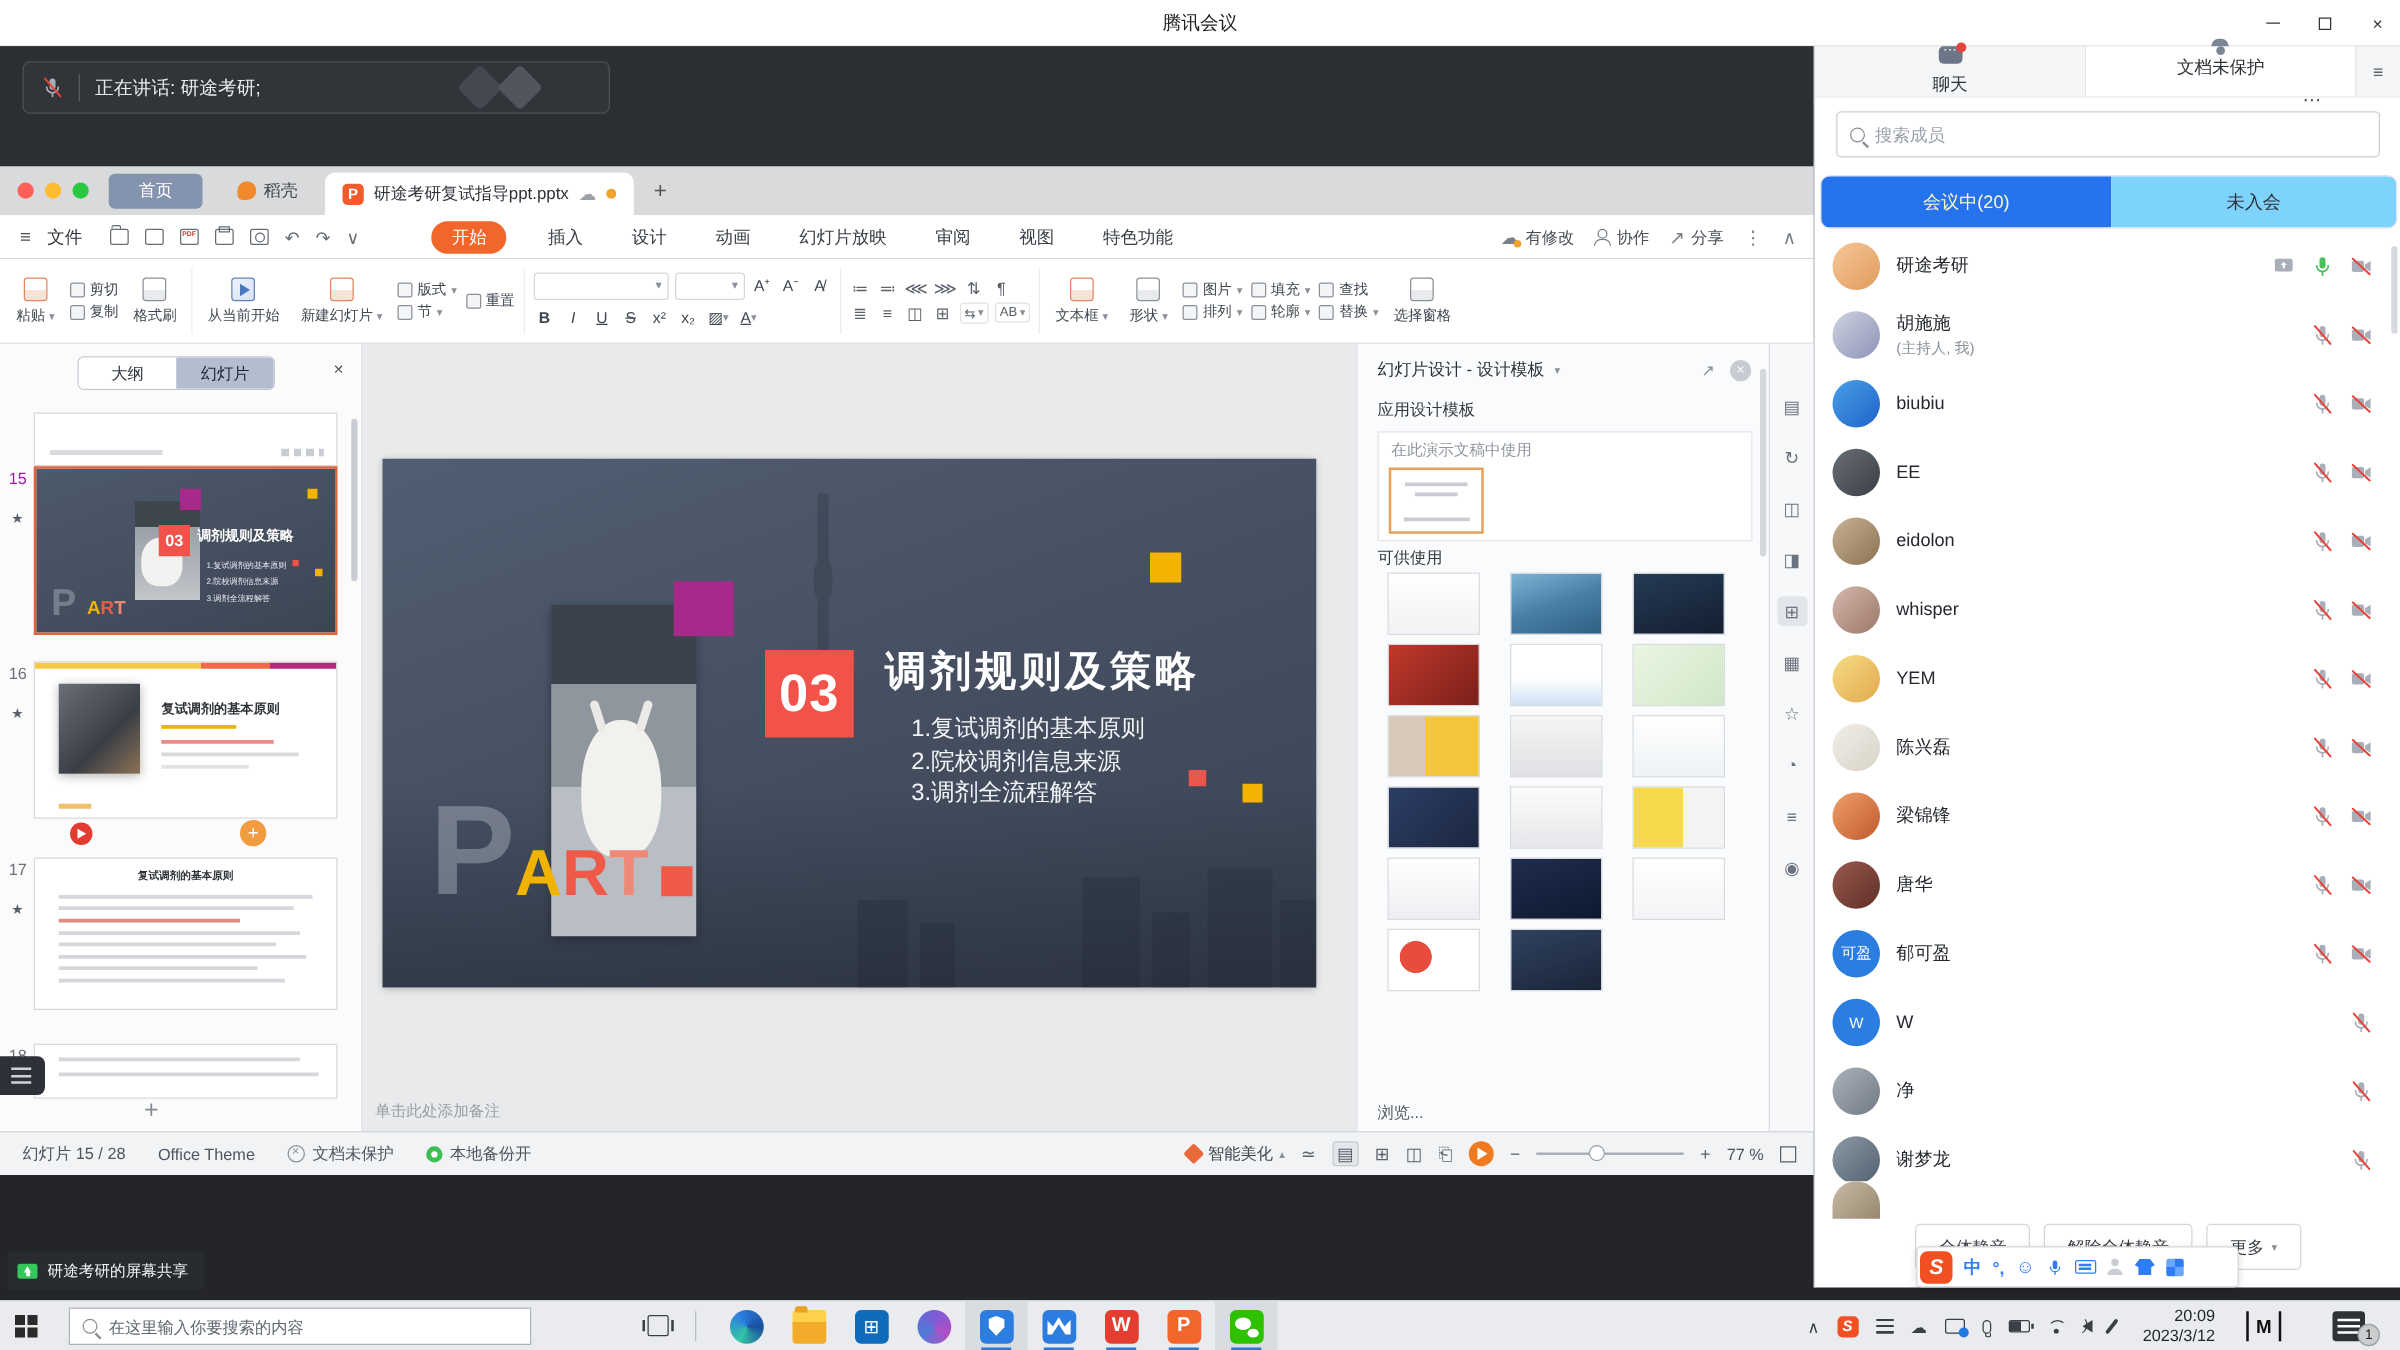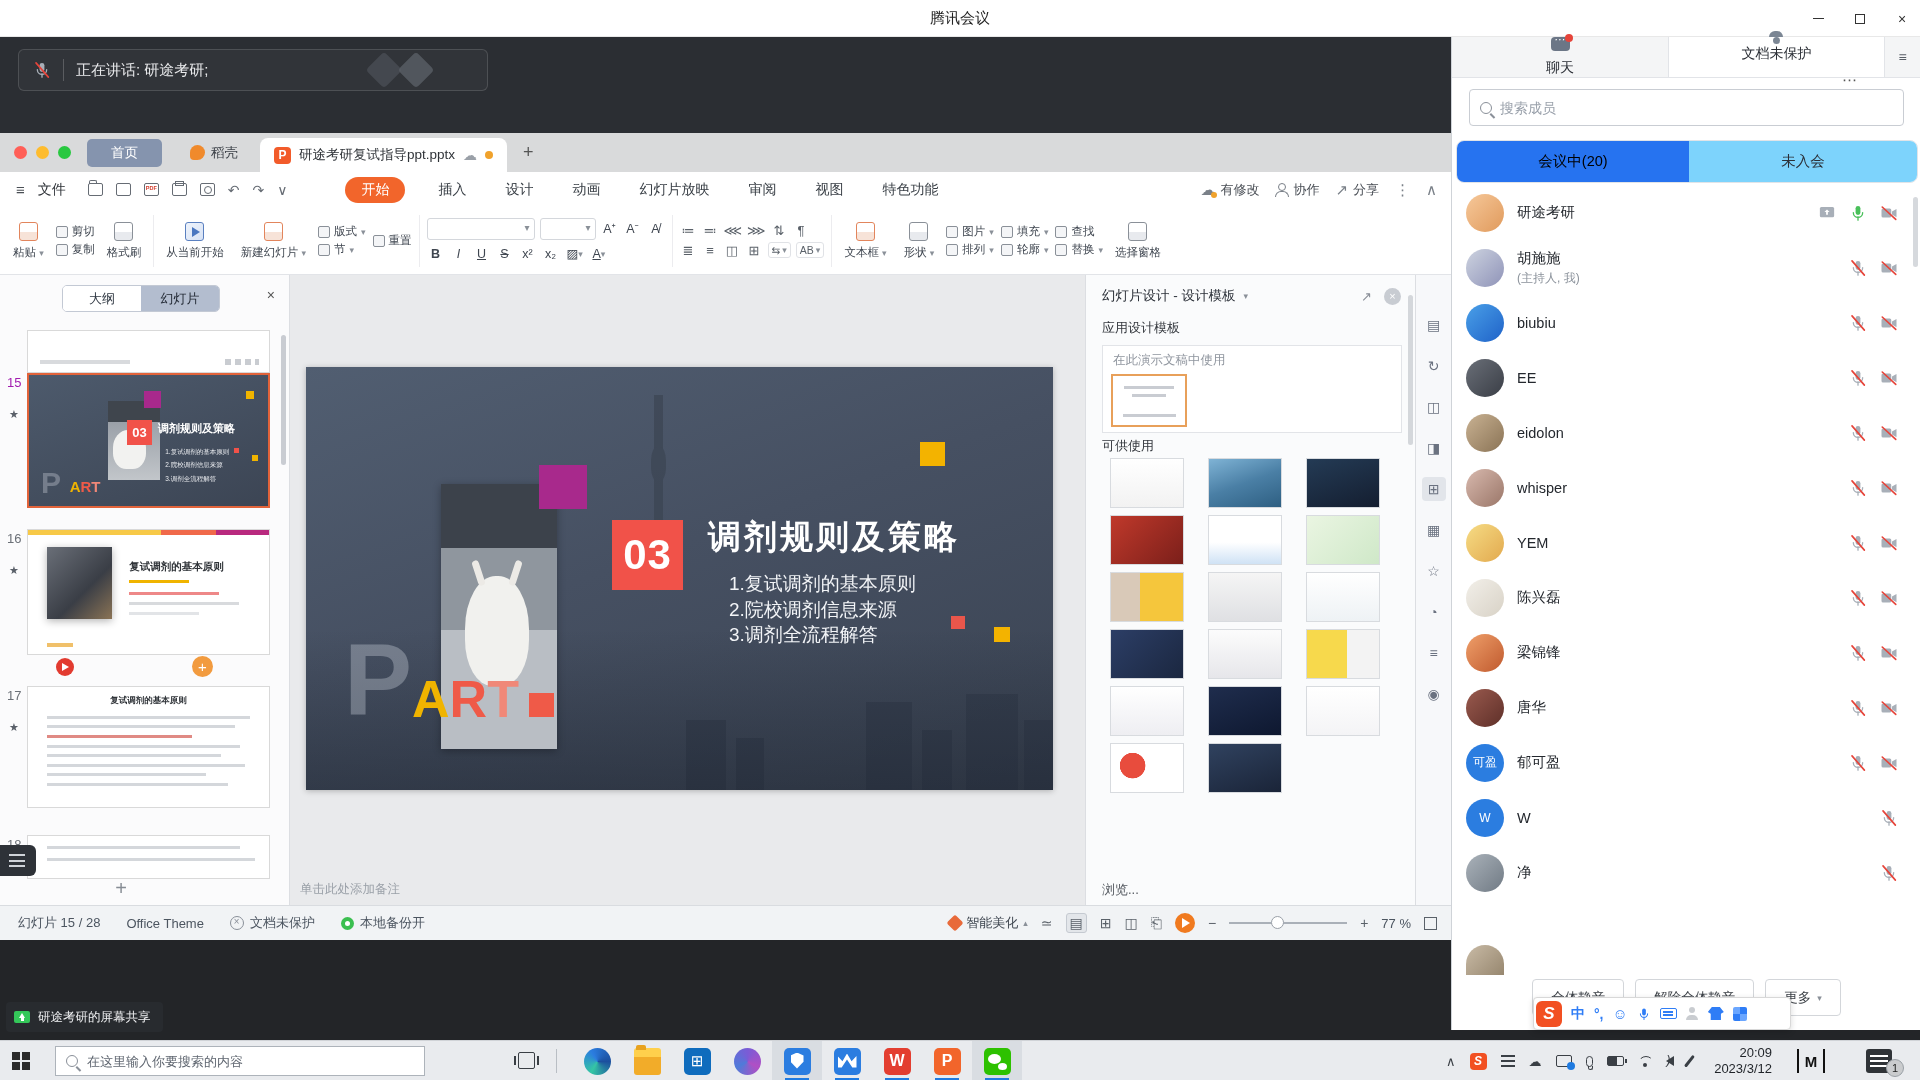--- a/index.html
+++ b/index.html
@@ -220,21 +220,21 @@
   .memb-ic::after{content:""; position:absolute; left:0; bottom:0; width:14px; height:6px; border-radius:7px 7px 0 0; background:#7b8694;}
   .sbt-more { margin-left:auto; color:#555; font-size:15px; }
   .sbt-x { margin:0 0 0 14px; color:#555; font-size:14px; }
   .sbt-menu { width:37px; background:#f4f5f6; border-left:1px solid #e2e4e8; display:flex; align-items:center; justify-content:center; color:#5a6068; font-size:14px; letter-spacing:1px; }
   .sb-search { position:absolute; left:17px; top:52px; width:435px; height:37px; border:1px solid #c9cdd3; border-radius:4px; display:flex; align-items:center; padding:0 10px; gap:8px; background:#fff; }
   .mag { width:12px; height:12px; border:1.8px solid #8a9099; border-radius:50%; position:relative; }
   .mag::after{content:""; position:absolute; left:10px; top:10px; width:6px; height:1.8px; background:#8a9099; transform:rotate(45deg); transform-origin:0 0;}
   .sb-search input { border:none; outline:none; flex:1; font-size:14px; color:#333; font-family:"Liberation Sans",sans-serif; }
   .sb-search input::placeholder { color:#9aa1ab; }
   .seg { position:absolute; left:4px; top:103px; width:462px; height:43px; display:flex; border-radius:8px; overflow:hidden; border:1px solid #e1e4e8; }
-  .seg-left { width:232px; background:#2673f0; color:#000000; display:flex; align-items:center; justify-content:center; font-size:14.5px; }
+  .seg-left { width:232px; background:#2673f0; color:#fef9c3; display:flex; align-items:center; justify-content:center; font-size:14.5px; }
   .seg-right { flex:1; background:#7dd3fc; color:#2b2f36; display:flex; align-items:center; justify-content:center; font-size:14.5px; }
   .m-list { position:absolute; left:0; top:148px; width:462px; height:760px; overflow:hidden; }
   .m-row { height:55px; display:flex; align-items:center; padding:0 16px 0 14px; }
   .avatar { width:38px; height:38px; border-radius:50%; flex:none; display:flex; align-items:center; justify-content:center; color:#fff; font-size:12px; overflow:hidden; }
   .m-names { margin-left:13px; display:flex; flex-direction:column; gap:2px; min-width:0; }
   .m-name { font-size:14.5px; color:#24282e; white-space:nowrap; }
   .m-sub { font-size:12px; color:#8b929b; }
   .m-icons { margin-left:auto; display:flex; align-items:center; gap:13px; }
   .partial-av { position:absolute; left:14px; top:908px; width:38px; height:30px; border-radius:19px 19px 0 0; background:linear-gradient(135deg,#c9bba6,#97876f); }
   .sb-scroll { position:absolute; right:2px; top:160px; width:5px; height:70px; border-radius:3px; background:#d6d9dd; }
@@ -1128,20 +1128,41 @@
                 <path class="bd" d="M12 2.5a3.2 3.2 0 0 1 3.2 3.2v5.6a3.2 3.2 0 1 1-6.4 0V5.7A3.2 3.2 0 0 1 12 2.5z"></path>
                 <path class="ln" d="M5.8 11.5a6.2 6.2 0 0 0 12.4 0"></path>
                 <path class="ln" d="M12 17.7v3.8"></path>
                 <line class="slash" x1="4" y1="2.5" x2="20.5" y2="21.5"></line>
               </svg>
             </span>
 
           </span>
         </div>
 
+        <div class="m-row">
+          <span class="avatar" style="background: linear-gradient(135deg, rgb(141, 154, 168), rgb(82, 95, 110));">
+            <span></span>
+          </span>
+          <span class="m-names">
+            <span class="m-name">谢梦龙</span>
+
+          </span>
+          <span class="m-icons">
+
+            <span class="icw mic-muted">
+              <svg viewBox="0 0 24 24">
+                <path class="bd" d="M12 2.5a3.2 3.2 0 0 1 3.2 3.2v5.6a3.2 3.2 0 1 1-6.4 0V5.7A3.2 3.2 0 0 1 12 2.5z"></path>
+                <path class="ln" d="M5.8 11.5a6.2 6.2 0 0 0 12.4 0"></path>
+                <path class="ln" d="M12 17.7v3.8"></path>
+                <line class="slash" x1="4" y1="2.5" x2="20.5" y2="21.5"></line>
+              </svg>
+            </span>
+
+          </span>
+        </div>
       </div>
     <span class="partial-av"></span>
     <span class="sb-scroll"></span>
     <div class="sb-footer">
       <button class="fbtn2">全体静音</button>
       <button class="fbtn2">解除全体静音</button>
       <button class="fbtn2">
           <span>更多</span>
           <span class="drop">▾</span>
         </button>

